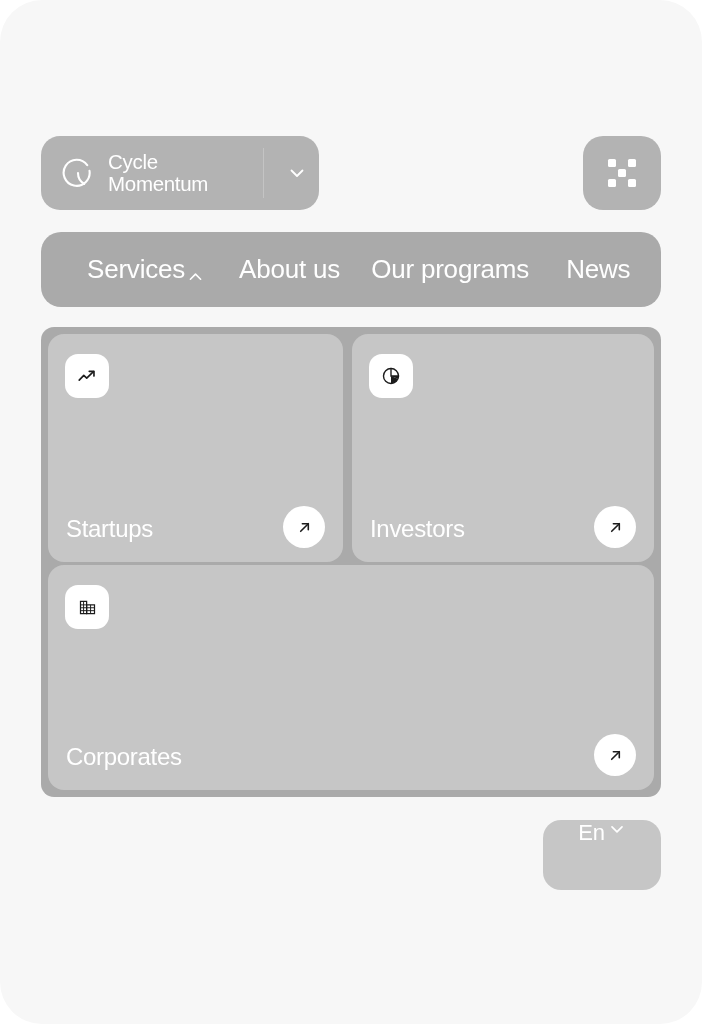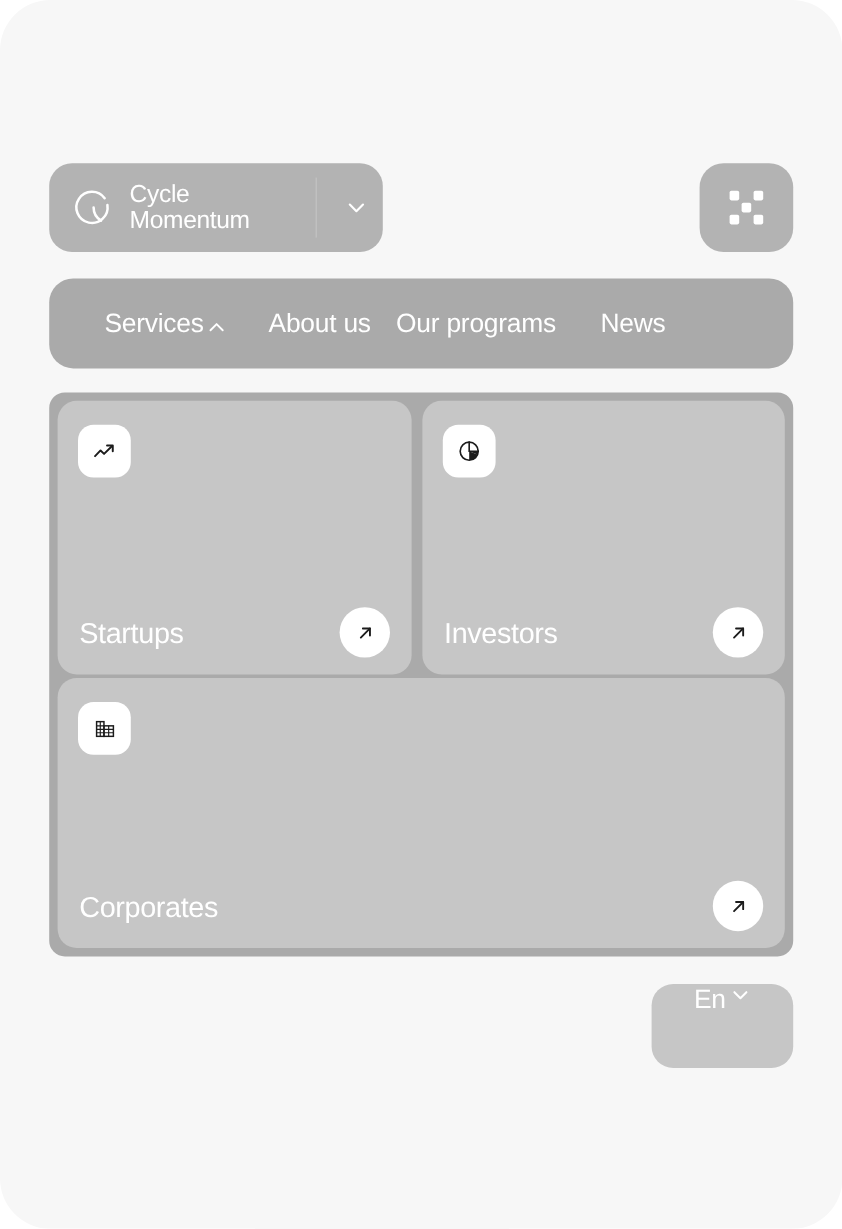--- a/index.html
+++ b/index.html
@@ -115,29 +115,29 @@
     width: 620px;
     height: 75px;
     background: #aaaaaa;
     border-radius: 20px;
     display: flex;
     align-items: center;
   }
 
   .nav-item {
     color: #ffffff;
-    font-size: 22px;
+    font-size: 26px;
     letter-spacing: -0.2px;
     display: flex;
     align-items: center;
     white-space: nowrap;
   }
   .nav-item:nth-child(1) { margin-left: 46px; }
   .nav-item:nth-child(2) { margin-left: 35px; }
-  .nav-item:nth-child(3) { margin-left: 21px; }
+  .nav-item:nth-child(3) { margin-left: 31px; }
   .nav-item:nth-child(4) { margin-left: 37px; }
 
   .nav-chevron { width: 17px; height: 17px; margin-left: 2px; }
 
   
   .cards-shell {
     position: absolute;
     left: 41px;
     top: 327px;
     width: 620px;

